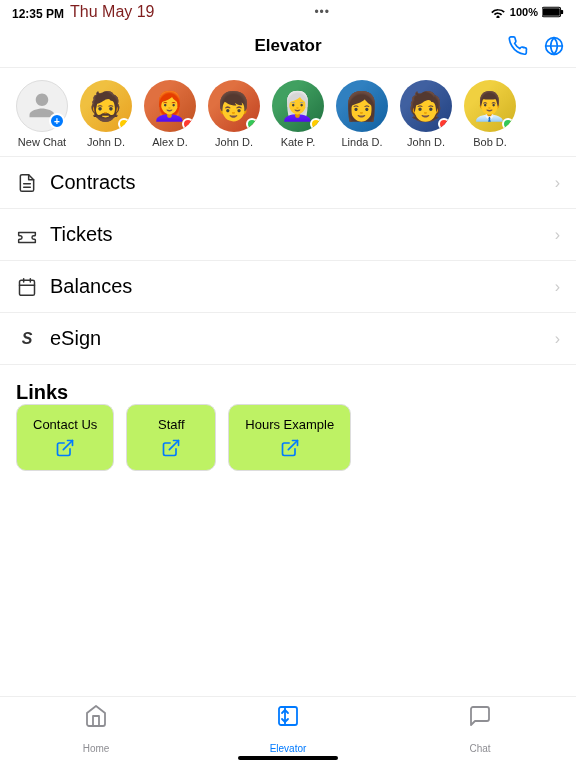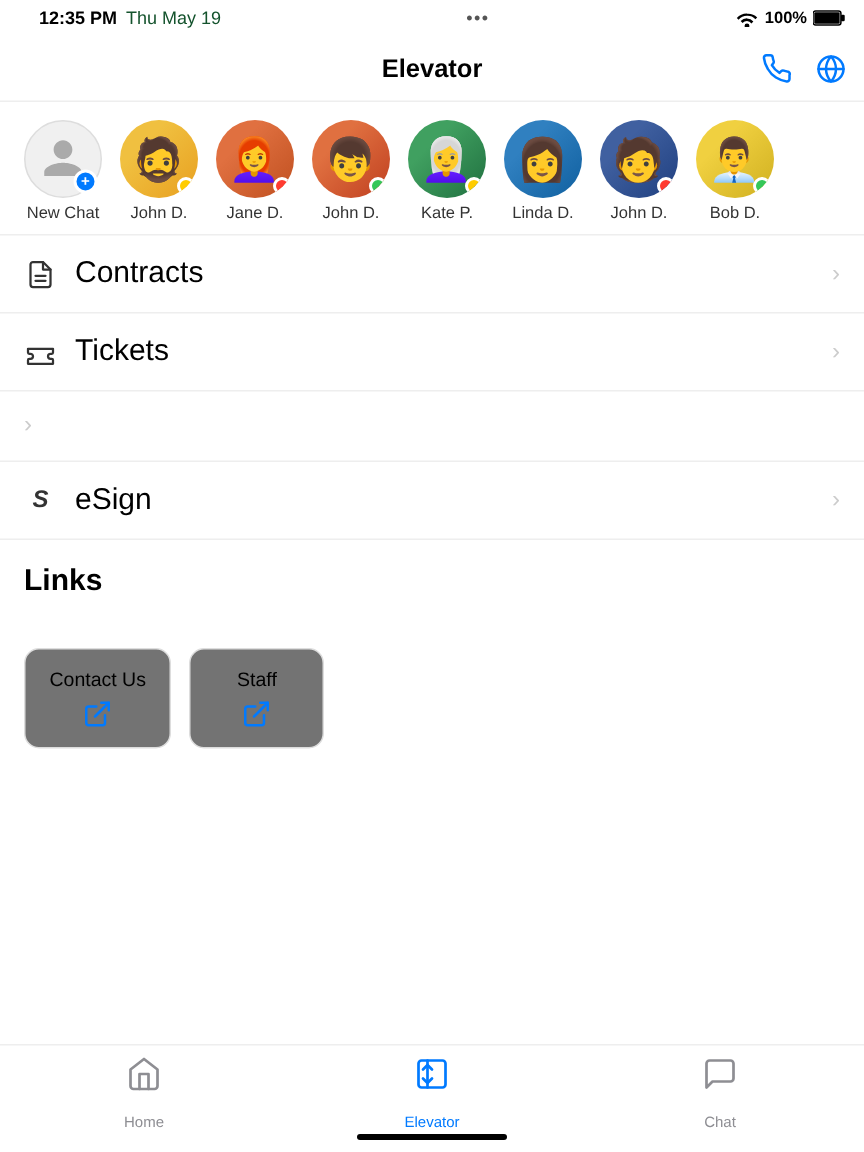--- a/index.html
+++ b/index.html
@@ -202,22 +202,21 @@
       display: flex;
       flex-direction: column;
       align-items: center;
       justify-content: center;
       border: 1px solid #ddd;
       border-radius: 10px;
       padding: 12px 16px;
       min-width: 90px;
       gap: 6px;
       cursor: pointer;
-      background: #737373;
-      margin-top: 33px;
+      background: #bef264;
     }
     .link-card-label {
       font-size: 13px;
       color: #000;
       font-weight: 500;
     }
 
     
     .bottom-nav {
       position: absolute;
@@ -261,23 +260,23 @@
     
     svg {
       display: inline-block;
       vertical-align: middle;
     }
   </style>
 </head>
 <body>
 
 <div class="status-bar">
-  <div style="display:flex; gap:6px; align-items:flex-end;margin-left:14px;">
+  <div style="display:flex; gap:6px; align-items:flex-end;">
     <span style="font-size:12px;font-weight:600;">12:35 PM</span>
-    <span style="font-size:12px;color:#14532d;">Thu May 19</span>
+    <span style="font-size:16px;color:#7f1d1d;">Thu May 19</span>
   </div>
   <span style="font-size:12px; letter-spacing:1px; color:#555;">•••</span>
   <div style="display:flex;align-items:center;gap:4px;justify-content:flex-end;">
     <svg width="16" height="12" viewBox="0 0 20 15">
       <path d="M10 12a2 2 0 1 1 0 4 2 2 0 0 1 0-4zm0-4a7 7 0 0 1 5.3 2.4l-1.6 1.6A4.9 4.9 0 0 0 10 10a4.9 4.9 0 0 0-3.7 1.7L4.7 10.1A7 7 0 0 1 10 7.7zm0-4A11 11 0 0 1 18.5 7L17 8.5A9 9 0 0 0 10 5.7a9 9 0 0 0-7 3.3L1.5 7.5A11 11 0 0 1 10 3.7z" fill="#000"></path>
     </svg>
     <span style="font-size:11px;font-weight:600;">100%</span>
     <svg width="22" height="12" viewBox="0 0 26 13">
       <rect x="0" y="1" width="22" height="11" rx="2" ry="2" fill="none" stroke="#000" stroke-width="1.2"></rect>
       <rect x="22" y="4" width="3" height="5" rx="1" fill="#000"></rect>
@@ -318,21 +317,21 @@
       <div class="status-dot-yellow"></div>
     </div>
     <span class="contact-label">John D.</span>
   </div>
 
   <div class="contact-item">
     <div class="contact-avatar av-jane">
       <div class="avatar-inner">👩‍🦰</div>
       <div class="status-dot-red"></div>
     </div>
-    <span class="contact-label">Jane D.</span>
+    <span class="contact-label">Alex D.</span>
   </div>
 
   <div class="contact-item">
     <div class="contact-avatar av-alex">
       <div class="avatar-inner">👦</div>
       <div class="status-dot-green"></div>
     </div>
     <span class="contact-label">John D.</span>
   </div>
 
@@ -392,20 +391,31 @@
         <svg width="20" height="20" viewBox="0 0 24 24" fill="none" stroke="#333" stroke-width="1.8" stroke-linecap="round" stroke-linejoin="round">
             <path d="M2 9v3a1 1 0 0 0 1 1h1a2 2 0 0 1 0 4H3a1 1 0 0 0-1 1v3h20v-3a1 1 0 0 0-1-1h-1a2 2 0 0 1 0-4h1a1 1 0 0 0 1-1V9H2z"></path>
           </svg>
       </span>
       <span class="menu-item-label">Tickets</span>
     </div>
     <span class="menu-chevron">›</span>
   </div>
 
   <div class="menu-item">
+    <div class="menu-item-left">
+      <span class="menu-item-icon">
+        <svg width="20" height="20" viewBox="0 0 24 24" fill="none" stroke="#333" stroke-width="1.8" stroke-linecap="round" stroke-linejoin="round">
+            <rect x="3" y="4" width="18" height="18" rx="2" ry="2"></rect>
+            <line x1="16" y1="2" x2="16" y2="6"></line>
+            <line x1="8" y1="2" x2="8" y2="6"></line>
+            <line x1="3" y1="10" x2="21" y2="10"></line>
+          </svg>
+      </span>
+      <span class="menu-item-label">Balances</span>
+    </div>
     <span class="menu-chevron">›</span>
   </div>
 
   <div class="menu-item">
     <div class="menu-item-left">
       <span class="menu-item-icon" style="font-size:16px;font-weight:bold;color:#333;font-style:italic;">S</span>
       <span class="menu-item-label">eSign</span>
     </div>
     <span class="menu-chevron">›</span>
   </div>
@@ -427,20 +437,28 @@
 
     <div class="link-card">
       <span class="link-card-label">Staff</span>
       <svg width="20" height="20" viewBox="0 0 24 24" fill="none" stroke="#007AFF" stroke-width="2" stroke-linecap="round" stroke-linejoin="round">
           <path d="M18 13v6a2 2 0 0 1-2 2H5a2 2 0 0 1-2-2V8a2 2 0 0 1 2-2h6"></path>
           <polyline points="15 3 21 3 21 9"></polyline>
           <line x1="10" y1="14" x2="21" y2="3"></line>
         </svg>
     </div>
 
+    <div class="link-card">
+      <span class="link-card-label">Hours Example</span>
+      <svg width="20" height="20" viewBox="0 0 24 24" fill="none" stroke="#007AFF" stroke-width="2" stroke-linecap="round" stroke-linejoin="round">
+          <path d="M18 13v6a2 2 0 0 1-2 2H5a2 2 0 0 1-2-2V8a2 2 0 0 1 2-2h6"></path>
+          <polyline points="15 3 21 3 21 9"></polyline>
+          <line x1="10" y1="14" x2="21" y2="3"></line>
+        </svg>
+    </div>
 
   </div>
 </div>
 
 <div class="bottom-nav">
 
   <div class="nav-item">
     <svg width="24" height="24" viewBox="0 0 24 24" fill="none" stroke="#8e8e93" stroke-width="1.8" stroke-linecap="round" stroke-linejoin="round">
         <path d="M3 9l9-7 9 7v11a2 2 0 0 1-2 2H5a2 2 0 0 1-2-2z"></path>
         <polyline points="9 22 9 12 15 12 15 22"></polyline>

